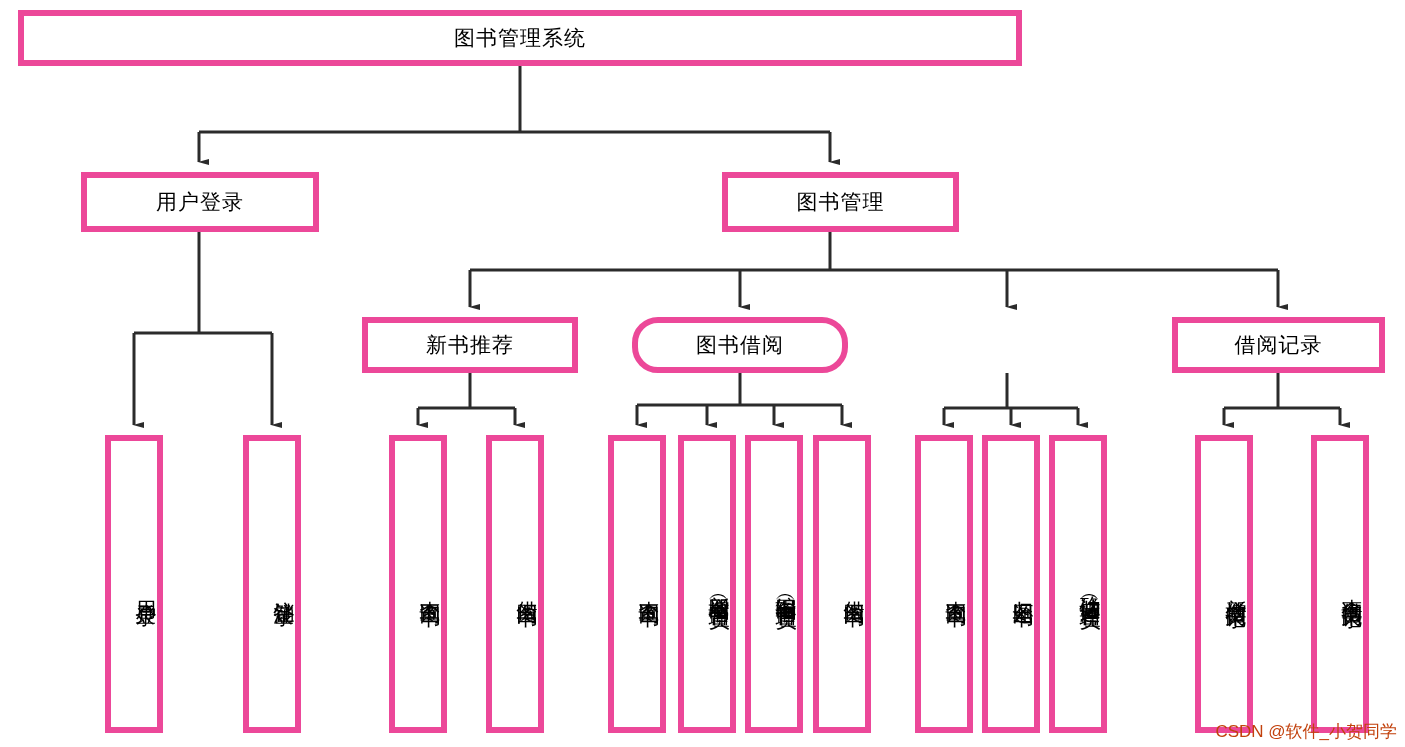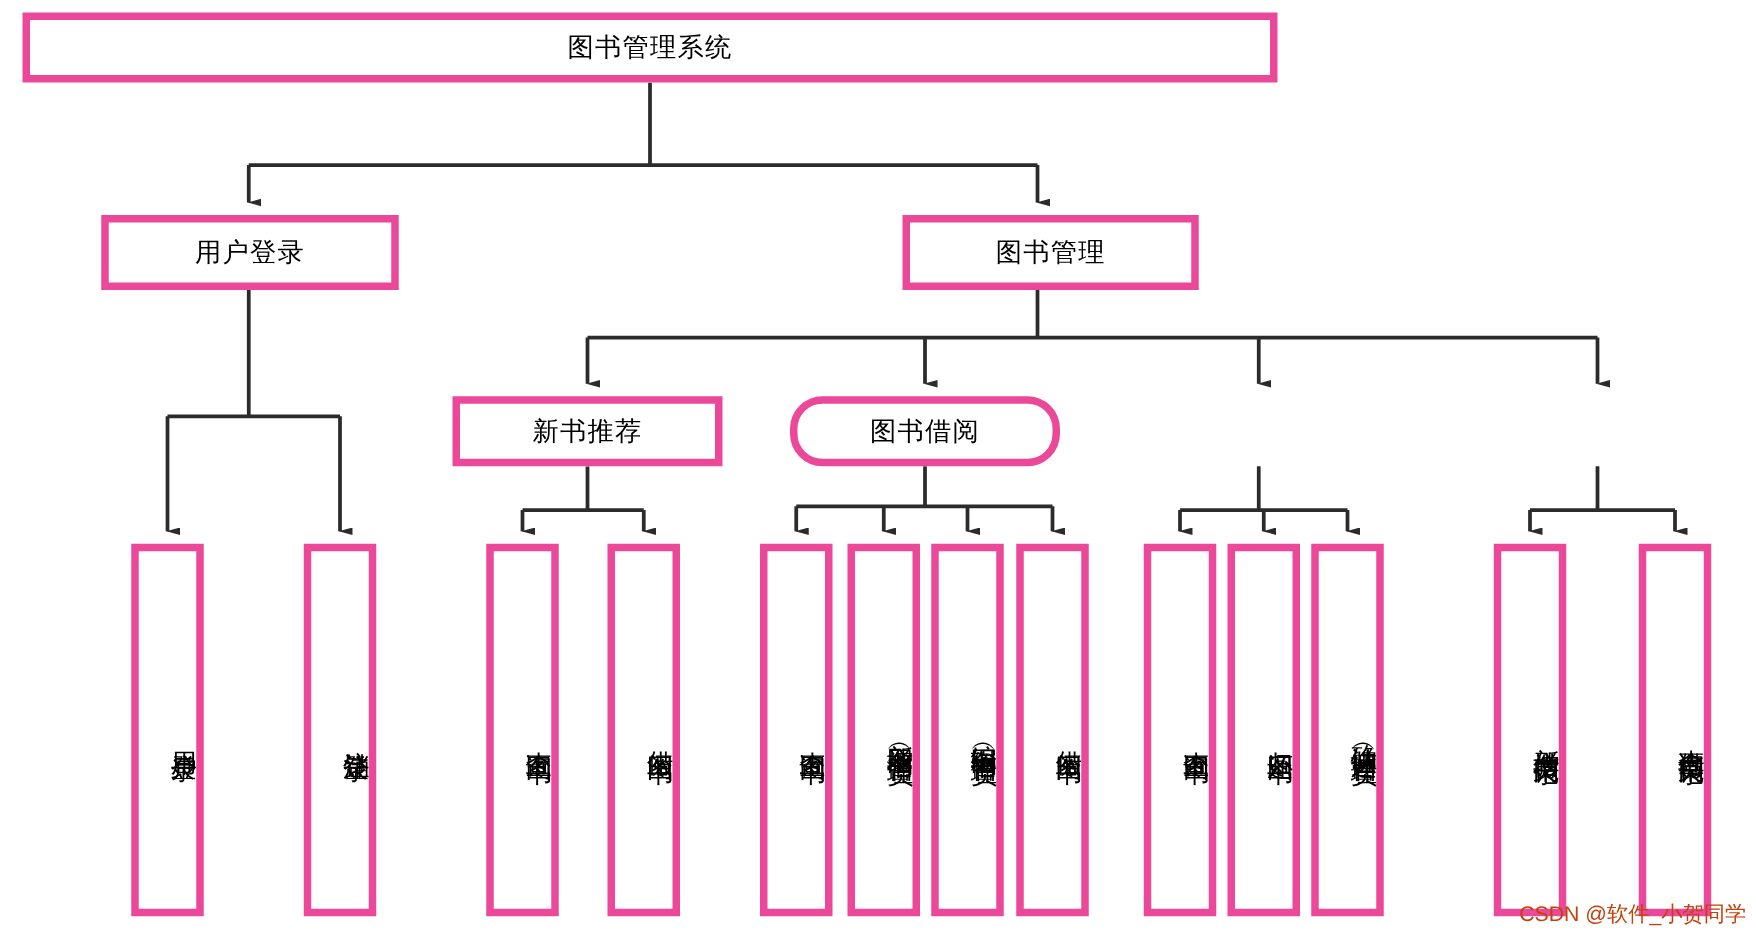--- a/index.html
+++ b/index.html
@@ -108,20 +108,23 @@
   <div class="node h" style="left:712px;top:172px;width:237px;height:60px;margin-left:10px;">
     <span>图书管理</span>
   </div>
 
   <div class="node h" style="left:362px;top:317px;width:216px;height:56px;">
     <span>新书推荐</span>
   </div>
   <div class="node h" style="left:632px;top:317px;width:216px;height:56px;border-radius:26px;">
     <span>图书借阅</span>
   </div>
+  <div class="node h" style="left:1172px;top:317px;width:213px;height:56px;">
+    <span>借阅记录</span>
+  </div>
 
   <div class="node v" style="left:105px;top:435px;width:58px;height:298px;">
     <span>用户登录</span>
   </div>
   <div class="node v" style="left:243px;top:435px;width:58px;height:298px;">
     <span>注销登录</span>
   </div>
   <div class="node v" style="left:389px;top:435px;width:58px;height:298px;">
     <span>查询图书</span>
   </div>

